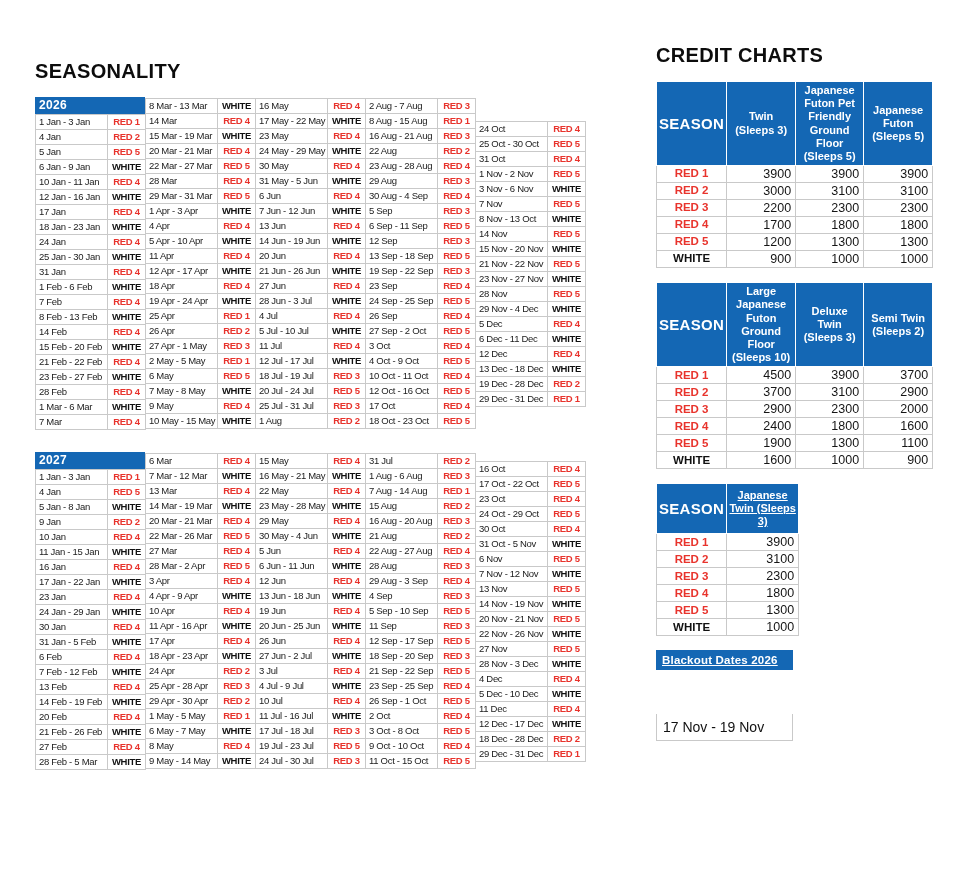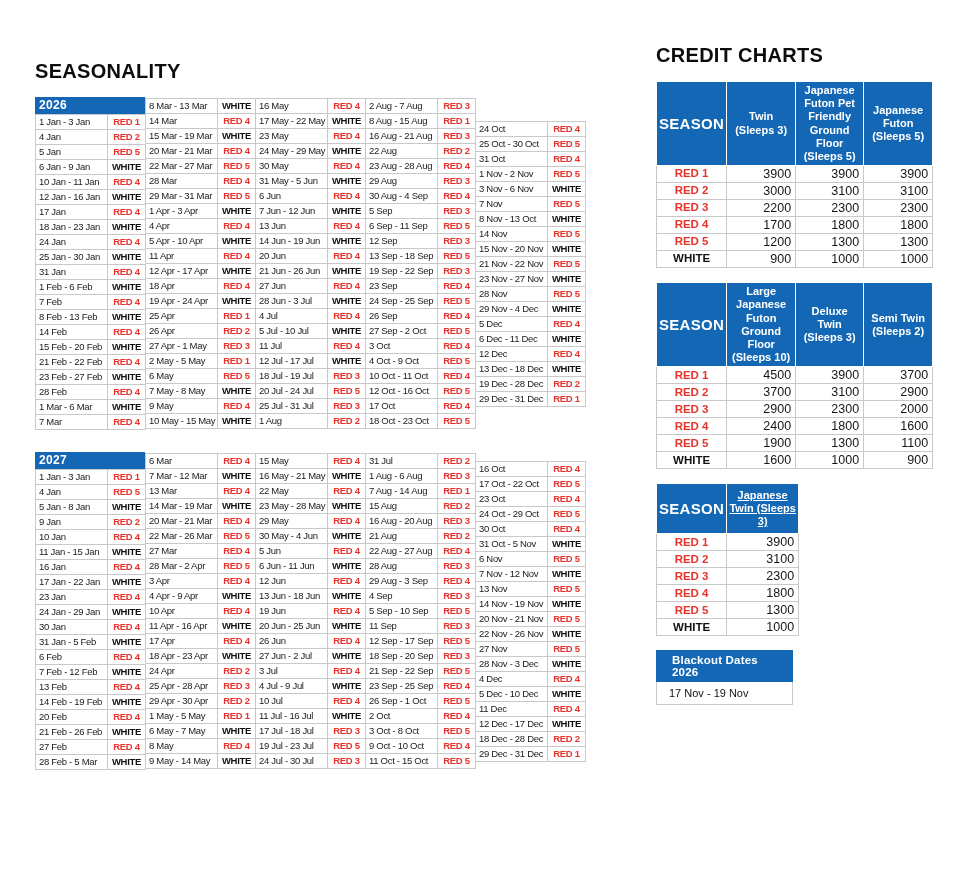--- a/index.html
+++ b/index.html
@@ -47,25 +47,25 @@
   table.credit td {
     border: 1px solid #c9c9c9; height: 17px; font-size: 12.5px;
     padding: 0; line-height: 1;
   }
   table.credit td.season-label { text-align: center; font-weight: bold; font-size: 11.5px; }
   table.credit td.value { text-align: right; padding-right: 4px; color: #151515; }
   
   .blackout { width: 137px; margin-bottom: 13px; }
   .blackout-bar {
     background: var(--blue, #1467B4); color: #fff; font-weight: bold;
-    font-size: 11.5px; padding: 4px 16px; letter-spacing: 0.2px;
+    font-size: 11.5px; padding: 4px 6px; letter-spacing: 0.2px; text-decoration: underline;
   }
   .blackout-value {
     border: 1px solid #c9c9c9; border-top: none;
-    font-size: 11px; padding: 5px 12px; color: #111;
+    font-size: 14px; padding: 5px 6px; color: #111; margin-top: 44px;
   }
 </style>
 </head>
 <body>
 
 <div class="left-section">
   <h1 class="section-title">SEASONALITY</h1>
   <div>
       <div class="year-block">
         <div class="season-col">

